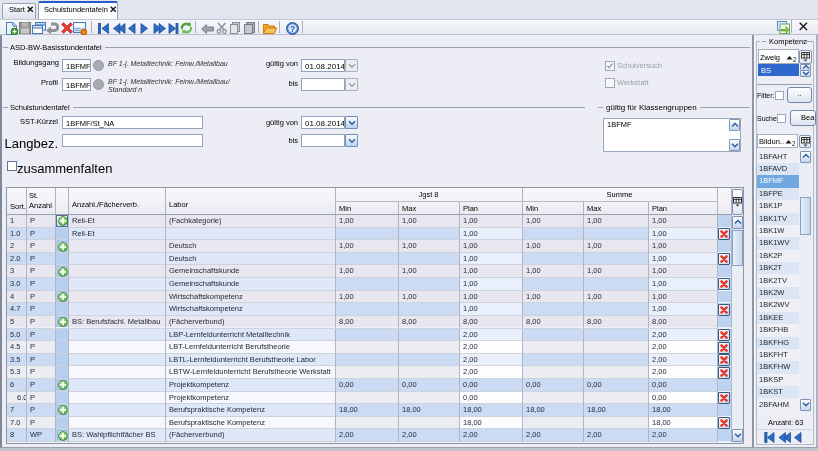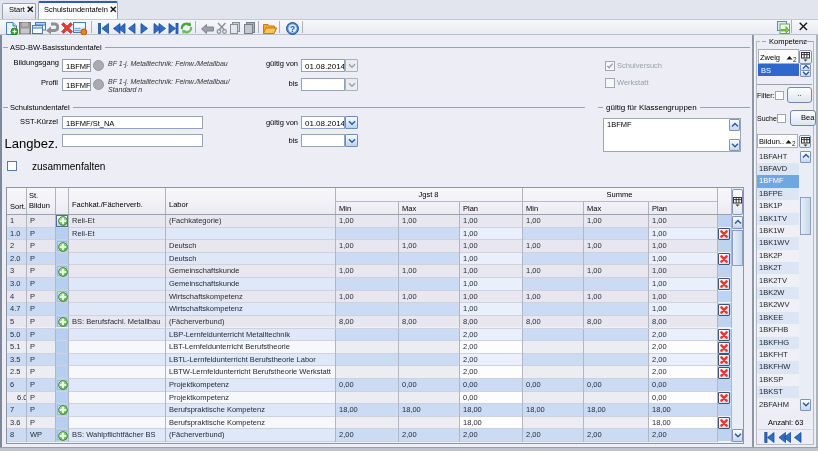--- a/index.html
+++ b/index.html
@@ -196,27 +196,27 @@
     <svg width="8" height="7" viewBox="0 0 8 7" style="position:absolute;left:0.5px;top:1.5px">
       <path d="M1 4.6 L4 1.6 L7 4.6" fill="none" stroke="#2a5aa0" stroke-width="1.4"></path>
     </svg>
   </div>
 <div style="position:absolute;left:729px;top:139px;width:11px;height:12px;box-sizing:border-box;background:linear-gradient(#fcfdfe,#c6d6ee);border:1px solid #7e94b8;border-radius:1px">
     <svg width="8" height="7" viewBox="0 0 8 7" style="position:absolute;left:0.5px;top:1.5px">
       <path d="M1 1.8 L4 4.8 L7 1.8" fill="none" stroke="#2a5aa0" stroke-width="1.4"></path>
     </svg>
   </div>
 <div style="position:absolute;left:7px;top:161px;width:10px;height:10px;box-sizing:border-box;background:#fff;border:1px solid #5a7aa0"></div>
-<div style="position:absolute;left:32px;top:161px;font-size:10px;white-space:nowrap;">zusammenfalten</div>
+<div style="position:absolute;left:17px;top:161px;font-size:13px;white-space:nowrap;">zusammenfalten</div>
 <div style="position:absolute;left:6px;top:187px;width:738px;height:257px;border:1px solid #8e96a4;background:#eef1f7;box-sizing:border-box"></div>
 <div style="position:absolute;left:7px;top:188px;width:736px;height:26px;background:linear-gradient(#f8f8fb,#ebebf2)"></div>
 <div style="position:absolute;left:10px;top:202px;font-size:7.5px;white-space:nowrap;">Sort.</div>
 <div style="position:absolute;left:29px;top:191px;font-size:7.5px;white-space:nowrap;">St.</div>
-<div style="position:absolute;left:29px;top:201px;font-size:7.5px;white-space:nowrap;">Bildun</div>
-<div style="position:absolute;left:72px;top:200px;font-size:7.5px;white-space:nowrap;">Fachkat./Fächerverb.</div>
+<div style="position:absolute;left:29px;top:201px;font-size:7.5px;white-space:nowrap;">Anzahl</div>
+<div style="position:absolute;left:72px;top:200px;font-size:7.5px;white-space:nowrap;">Anzahl./Fächerverb.</div>
 <div style="position:absolute;left:169px;top:200px;font-size:7.5px;white-space:nowrap;">Labor</div>
 <div style="position:absolute;left:335px;top:190px;width:187px;text-align:center;font-size:7.5px">Jgst 8</div>
 <div style="position:absolute;left:522px;top:190px;width:195px;text-align:center;font-size:7.5px">Summe</div>
 <div style="position:absolute;left:335px;top:201px;width:382px;height:1px;background:#b8bcca"></div>
 <div style="position:absolute;left:339px;top:203.5px;font-size:7.5px;white-space:nowrap;">Min</div>
 <div style="position:absolute;left:402px;top:203.5px;font-size:7.5px;white-space:nowrap;">Max</div>
 <div style="position:absolute;left:463px;top:203.5px;font-size:7.5px;white-space:nowrap;">Plan</div>
 <div style="position:absolute;left:526px;top:203.5px;font-size:7.5px;white-space:nowrap;">Min</div>
 <div style="position:absolute;left:587px;top:203.5px;font-size:7.5px;white-space:nowrap;">Max</div>
 <div style="position:absolute;left:652px;top:203.5px;font-size:7.5px;white-space:nowrap;">Plan</div>
@@ -561,21 +561,21 @@
 <div style="position:absolute;left:522px;top:328.50px;width:1px;height:12.61px;background:#b2b6c4"></div>
 <div style="position:absolute;left:583px;top:328.50px;width:1px;height:12.61px;background:#b2b6c4"></div>
 <div style="position:absolute;left:648px;top:328.50px;width:1px;height:12.61px;background:#b2b6c4"></div>
 <div style="position:absolute;left:717px;top:328.50px;width:1px;height:12.61px;background:#b2b6c4"></div>
 <div style="position:absolute;left:731px;top:328.50px;width:1px;height:12.61px;background:#b2b6c4"></div>
 <div style="position:absolute;left:718px;top:328.90px;width:12px;height:12px;background:linear-gradient(135deg,#ffffff,#c4d8f0);border:1px solid #3c5878;border-radius:1px;box-sizing:border-box">
     <svg width="10" height="10" viewBox="0 0 10 10" style="position:absolute;left:0;top:0">
       <path d="M2.4 2.4 L7.6 7.6 M7.6 2.4 L2.4 7.6" stroke="#e8392c" stroke-width="2.5" stroke-linecap="round"></path>
     </svg>
   </div>
-<div style="position:absolute;left:7px;top:341.11px;width:19px;height:11.61px;background:#ecedf3;font-size:7.5px;line-height:11.6px;white-space:nowrap;overflow:hidden"><span style="position:relative;left:3px;color:#1e2632">5.1</span></div>
+<div style="position:absolute;left:7px;top:341.11px;width:19px;height:11.61px;background:#ecedf3;font-size:7.5px;line-height:11.6px;white-space:nowrap;overflow:hidden"><span style="position:relative;left:3px;color:#1e2632">4.5</span></div>
 <div style="position:absolute;left:27px;top:341.11px;width:28px;height:11.61px;background:#ecedf3;font-size:7.5px;line-height:11.6px;white-space:nowrap;overflow:hidden"><span style="position:relative;left:3px;color:#1e2632">P</span></div>
 <div style="position:absolute;left:56px;top:341.11px;width:12px;height:11.61px;background:#b7cfee;font-size:7.5px;line-height:11.6px;white-space:nowrap;overflow:hidden"></div>
 <div style="position:absolute;left:69px;top:341.11px;width:96px;height:11.61px;background:#f6f8fb;font-size:7.5px;line-height:11.6px;white-space:nowrap;overflow:hidden"></div>
 <div style="position:absolute;left:166px;top:341.11px;width:169px;height:11.61px;background:#f6f8fb;font-size:7.5px;line-height:11.6px;white-space:nowrap;overflow:hidden"><span style="position:relative;left:3px;color:#1e2632">LBT-Lernfeldunterricht Berufstheorie</span></div>
 <div style="position:absolute;left:336px;top:341.11px;width:62px;height:11.61px;background:#ecedf3;font-size:7.5px;line-height:11.6px;white-space:nowrap;overflow:hidden"></div>
 <div style="position:absolute;left:399px;top:341.11px;width:60px;height:11.61px;background:#ecedf3;font-size:7.5px;line-height:11.6px;white-space:nowrap;overflow:hidden"></div>
 <div style="position:absolute;left:460px;top:341.11px;width:62px;height:11.61px;background:#fdfdfe;font-size:7.5px;line-height:11.6px;white-space:nowrap;overflow:hidden"><span style="position:relative;left:3px;color:#1e2632">2,00</span></div>
 <div style="position:absolute;left:523px;top:341.11px;width:60px;height:11.61px;background:#ecedf3;font-size:7.5px;line-height:11.6px;white-space:nowrap;overflow:hidden"></div>
 <div style="position:absolute;left:584px;top:341.11px;width:64px;height:11.61px;background:#ecedf3;font-size:7.5px;line-height:11.6px;white-space:nowrap;overflow:hidden"></div>
 <div style="position:absolute;left:649px;top:341.11px;width:68px;height:11.61px;background:#fdfdfe;font-size:7.5px;line-height:11.6px;white-space:nowrap;overflow:hidden"><span style="position:relative;left:3px;color:#1e2632">2,00</span></div>
@@ -621,21 +621,21 @@
 <div style="position:absolute;left:522px;top:353.72px;width:1px;height:12.61px;background:#b2b6c4"></div>
 <div style="position:absolute;left:583px;top:353.72px;width:1px;height:12.61px;background:#b2b6c4"></div>
 <div style="position:absolute;left:648px;top:353.72px;width:1px;height:12.61px;background:#b2b6c4"></div>
 <div style="position:absolute;left:717px;top:353.72px;width:1px;height:12.61px;background:#b2b6c4"></div>
 <div style="position:absolute;left:731px;top:353.72px;width:1px;height:12.61px;background:#b2b6c4"></div>
 <div style="position:absolute;left:718px;top:354.12px;width:12px;height:12px;background:linear-gradient(135deg,#ffffff,#c4d8f0);border:1px solid #3c5878;border-radius:1px;box-sizing:border-box">
     <svg width="10" height="10" viewBox="0 0 10 10" style="position:absolute;left:0;top:0">
       <path d="M2.4 2.4 L7.6 7.6 M7.6 2.4 L2.4 7.6" stroke="#e8392c" stroke-width="2.5" stroke-linecap="round"></path>
     </svg>
   </div>
-<div style="position:absolute;left:7px;top:366.33px;width:19px;height:11.61px;background:#ecedf3;font-size:7.5px;line-height:11.6px;white-space:nowrap;overflow:hidden"><span style="position:relative;left:3px;color:#1e2632">2.5</span></div>
+<div style="position:absolute;left:7px;top:366.33px;width:19px;height:11.61px;background:#ecedf3;font-size:7.5px;line-height:11.6px;white-space:nowrap;overflow:hidden"><span style="position:relative;left:3px;color:#1e2632">5.3</span></div>
 <div style="position:absolute;left:27px;top:366.33px;width:28px;height:11.61px;background:#ecedf3;font-size:7.5px;line-height:11.6px;white-space:nowrap;overflow:hidden"><span style="position:relative;left:3px;color:#1e2632">P</span></div>
 <div style="position:absolute;left:56px;top:366.33px;width:12px;height:11.61px;background:#b7cfee;font-size:7.5px;line-height:11.6px;white-space:nowrap;overflow:hidden"></div>
 <div style="position:absolute;left:69px;top:366.33px;width:96px;height:11.61px;background:#f6f8fb;font-size:7.5px;line-height:11.6px;white-space:nowrap;overflow:hidden"></div>
 <div style="position:absolute;left:166px;top:366.33px;width:169px;height:11.61px;background:#f6f8fb;font-size:7.5px;line-height:11.6px;white-space:nowrap;overflow:hidden"><span style="position:relative;left:3px;color:#1e2632">LBTW-Lernfeldunterricht Berufstheorie Werkstatt</span></div>
 <div style="position:absolute;left:336px;top:366.33px;width:62px;height:11.61px;background:#ecedf3;font-size:7.5px;line-height:11.6px;white-space:nowrap;overflow:hidden"></div>
 <div style="position:absolute;left:399px;top:366.33px;width:60px;height:11.61px;background:#ecedf3;font-size:7.5px;line-height:11.6px;white-space:nowrap;overflow:hidden"></div>
 <div style="position:absolute;left:460px;top:366.33px;width:62px;height:11.61px;background:#fdfdfe;font-size:7.5px;line-height:11.6px;white-space:nowrap;overflow:hidden"><span style="position:relative;left:3px;color:#1e2632">2,00</span></div>
 <div style="position:absolute;left:523px;top:366.33px;width:60px;height:11.61px;background:#ecedf3;font-size:7.5px;line-height:11.6px;white-space:nowrap;overflow:hidden"></div>
 <div style="position:absolute;left:584px;top:366.33px;width:64px;height:11.61px;background:#ecedf3;font-size:7.5px;line-height:11.6px;white-space:nowrap;overflow:hidden"></div>
 <div style="position:absolute;left:649px;top:366.33px;width:68px;height:11.61px;background:#fdfdfe;font-size:7.5px;line-height:11.6px;white-space:nowrap;overflow:hidden"><span style="position:relative;left:3px;color:#1e2632">2,00</span></div>
@@ -755,21 +755,21 @@
     <defs>
       <radialGradient id="gp" cx="0.4" cy="0.3" r="0.9">
         <stop offset="0" stop-color="#b8e4a8"></stop>
         <stop offset="0.55" stop-color="#74c45e"></stop>
         <stop offset="1" stop-color="#3e9a30"></stop>
       </radialGradient>
     </defs>
     <circle cx="5" cy="5" r="4.4" fill="url(#gp)" stroke="#3c8830" stroke-width="0.9"></circle>
     <path d="M5 2.2 L5 7.8 M2.2 5 L7.8 5" stroke="#fff" stroke-width="1.6" stroke-linecap="round"></path>
   </svg>
-<div style="position:absolute;left:7px;top:416.78px;width:19px;height:11.61px;background:#ecedf3;font-size:7.5px;line-height:11.6px;white-space:nowrap;overflow:hidden"><span style="position:relative;left:3px;color:#1e2632">3.6</span></div>
+<div style="position:absolute;left:7px;top:416.78px;width:19px;height:11.61px;background:#ecedf3;font-size:7.5px;line-height:11.6px;white-space:nowrap;overflow:hidden"><span style="position:relative;left:3px;color:#1e2632">7.0</span></div>
 <div style="position:absolute;left:27px;top:416.78px;width:28px;height:11.61px;background:#ecedf3;font-size:7.5px;line-height:11.6px;white-space:nowrap;overflow:hidden"><span style="position:relative;left:3px;color:#1e2632">P</span></div>
 <div style="position:absolute;left:56px;top:416.78px;width:12px;height:11.61px;background:#b7cfee;font-size:7.5px;line-height:11.6px;white-space:nowrap;overflow:hidden"></div>
 <div style="position:absolute;left:69px;top:416.78px;width:96px;height:11.61px;background:#f6f8fb;font-size:7.5px;line-height:11.6px;white-space:nowrap;overflow:hidden"></div>
 <div style="position:absolute;left:166px;top:416.78px;width:169px;height:11.61px;background:#f6f8fb;font-size:7.5px;line-height:11.6px;white-space:nowrap;overflow:hidden"><span style="position:relative;left:3px;color:#1e2632">Berufspraktische Kompetenz</span></div>
 <div style="position:absolute;left:336px;top:416.78px;width:62px;height:11.61px;background:#ecedf3;font-size:7.5px;line-height:11.6px;white-space:nowrap;overflow:hidden"></div>
 <div style="position:absolute;left:399px;top:416.78px;width:60px;height:11.61px;background:#ecedf3;font-size:7.5px;line-height:11.6px;white-space:nowrap;overflow:hidden"></div>
 <div style="position:absolute;left:460px;top:416.78px;width:62px;height:11.61px;background:#fdfdfe;font-size:7.5px;line-height:11.6px;white-space:nowrap;overflow:hidden"><span style="position:relative;left:3px;color:#1e2632">18,00</span></div>
 <div style="position:absolute;left:523px;top:416.78px;width:60px;height:11.61px;background:#ecedf3;font-size:7.5px;line-height:11.6px;white-space:nowrap;overflow:hidden"></div>
 <div style="position:absolute;left:584px;top:416.78px;width:64px;height:11.61px;background:#ecedf3;font-size:7.5px;line-height:11.6px;white-space:nowrap;overflow:hidden"></div>
 <div style="position:absolute;left:649px;top:416.78px;width:68px;height:11.61px;background:#fdfdfe;font-size:7.5px;line-height:11.6px;white-space:nowrap;overflow:hidden"><span style="position:relative;left:3px;color:#1e2632">18,00</span></div>

